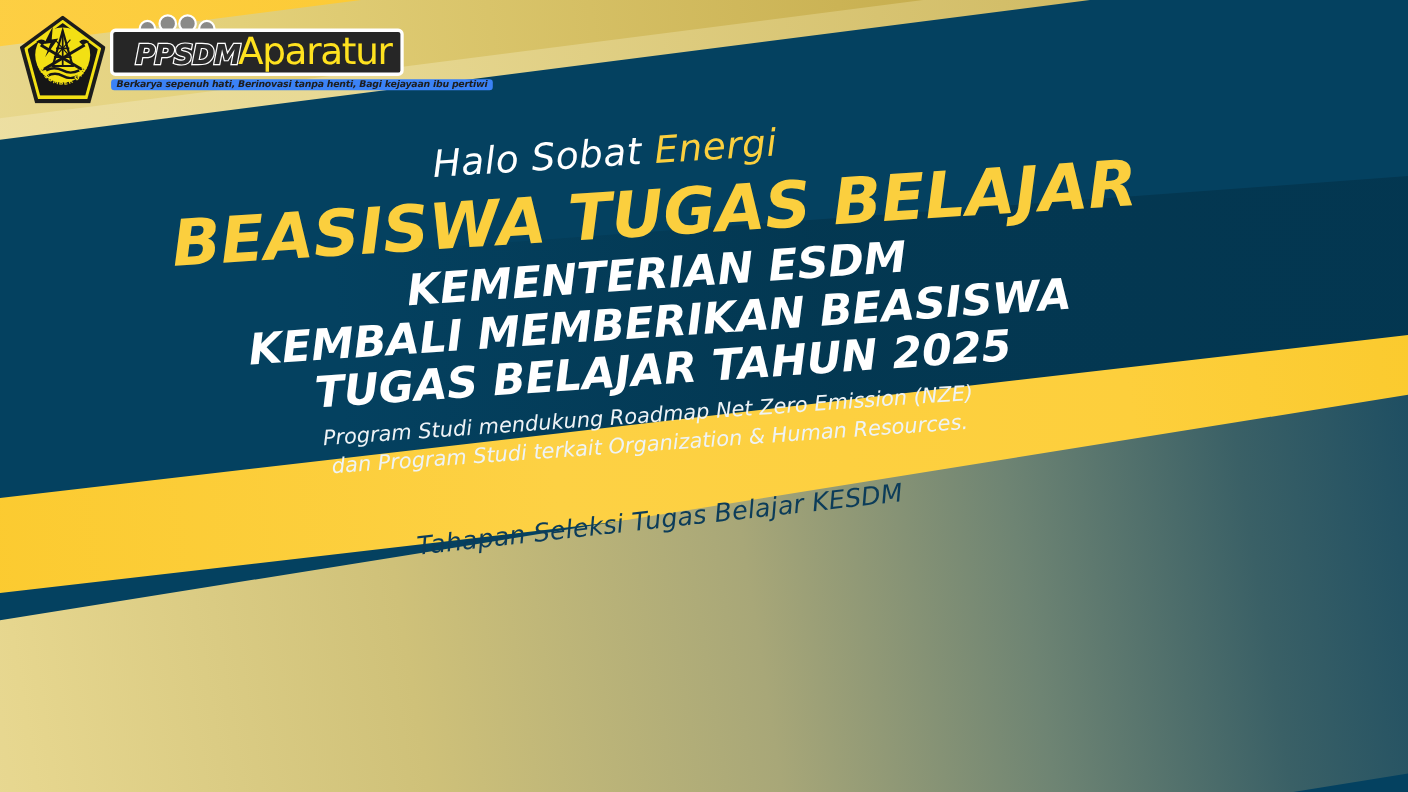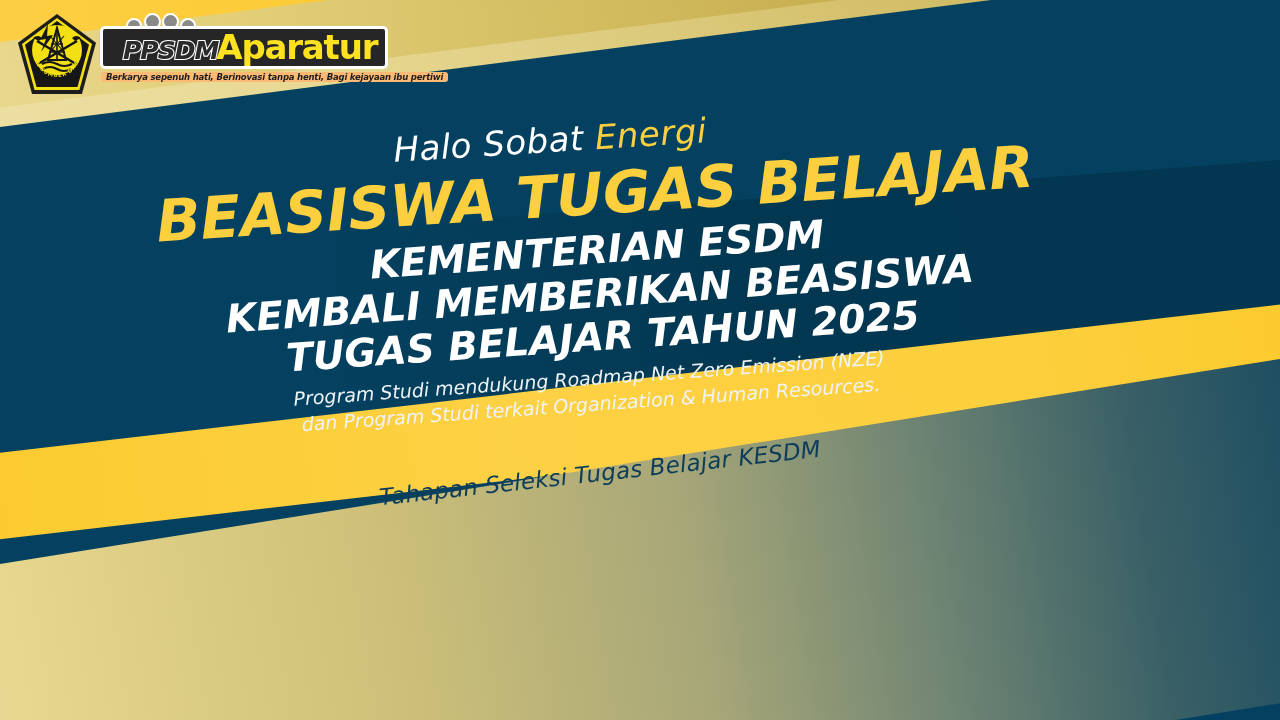--- a/index.html
+++ b/index.html
@@ -184,31 +184,31 @@
     font-weight: bold;
     font-size: 25px;
     letter-spacing: -1px;
     color: #2b2b2b;
     -webkit-text-stroke: 2.2px #ffffff;
     paint-order: stroke fill;
     margin-right: -2px;
   }
   .brand-aparatur {
     font-family: "DejaVu Sans", sans-serif;
-    font-weight: bold;
+    font-weight: normal;
     font-size: 34px;
     letter-spacing: -1.2px;
     color: #FFE21F;
   }
   .brand-tagline {
     position: relative;
     z-index: 2;
     margin-top: 3px;
     margin-left: 1px;
-    background: #fdba74;
+    background: #3b82f6;
     border-radius: 3px;
     padding: 1px 5px;
     font-family: "DejaVu Sans", sans-serif;
     font-style: italic;
     font-weight: bold;
     font-size: 8.5px;
     letter-spacing: -0.2px;
     color: #1d1d1d;
     white-space: nowrap;
   }

